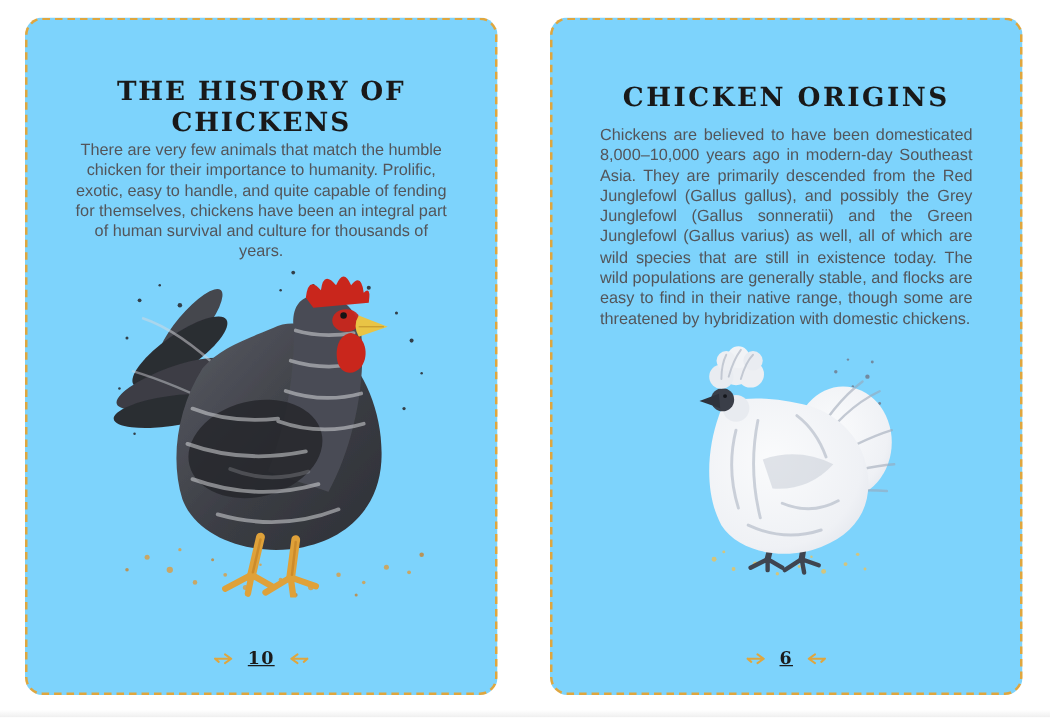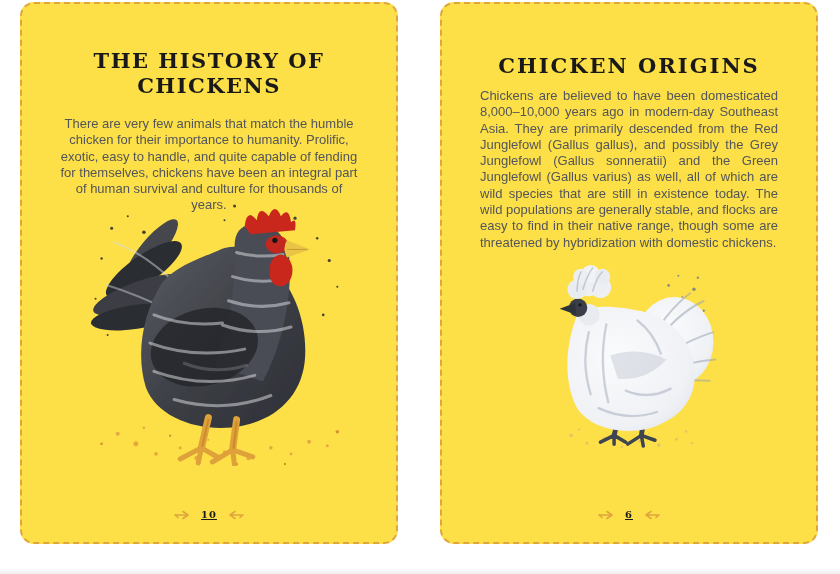--- a/index.html
+++ b/index.html
@@ -1,43 +1,43 @@
 <!DOCTYPE html>
 <html><head>
 <meta charset="utf-8">
 <style>
   html,body{margin:0;padding:0;background:#ffffff;}
   .canvas{position:relative;width:840px;height:574px;background:#ffffff;overflow:hidden;
           font-family:"Liberation Sans",sans-serif;}
   .canvas::after{content:"";position:absolute;left:0;bottom:0;width:100%;height:6px;
           background:linear-gradient(to bottom,rgba(255,255,255,0),rgba(190,190,190,.25));}
-  .page{position:absolute;top:2px;width:378px;height:542px;box-sizing:border-box;
-        border:2px dashed #DFA63E;border-radius:14px;background:#fde047;}
+  .page{position:absolute;top:14px;width:378px;height:542px;box-sizing:border-box;
+        border:2px dashed #DFA63E;border-radius:14px;background:#7dd3fc;}
   .page-left{left:20px;}
   .page-right{left:440px;}
 
   .display-title{position:absolute;left:0;width:100%;margin:0;text-align:center;
         font-family:"DejaVu Serif",serif;font-weight:bold;color:#191919;}
   .title-lg{top:44px;font-size:21px;letter-spacing:1.5px;}
   .title-sm{top:49px;font-size:21px;letter-spacing:2px;}
 
   .para{position:absolute;left:0;right:0;margin:0;padding:0 38px;
         font-size:13px;line-height:16.3px;color:#53555A;}
-  .para-center{top:96px;text-align:center;margin-top:16px;}
+  .para-center{top:96px;text-align:center;}
   .para-justify{top:84px;text-align:justify;text-justify:inter-word;}
   .para .it{}
 
   .illo{position:absolute;}
   .illo-hen{left:55px;top:190px;width:295px;height:272px;}
   .illo-silkie{left:102px;top:260px;width:185px;height:185px;}
   .illo svg{width:100%;height:100%;display:block;}
 
   .pagenum-row{position:absolute;left:0;bottom:18px;width:100%;height:18px;
         display:flex;align-items:center;justify-content:center;gap:9px;}
-  .pagenum{font-family:"DejaVu Serif",serif;font-weight:bold;font-size:10px;
+  .pagenum{font-family:"DejaVu Serif",serif;font-weight:bold;font-size:14px;
         letter-spacing:1px;color:#1b1b1b;line-height:1;text-decoration:underline;}
   .flourish{display:block;}
 </style>
 </head>
 <body>
 
 <div class="canvas">
 
   <div class="page page-left">
     <h1 class="display-title title-lg">THE HISTORY OF CHICKENS</h1>

